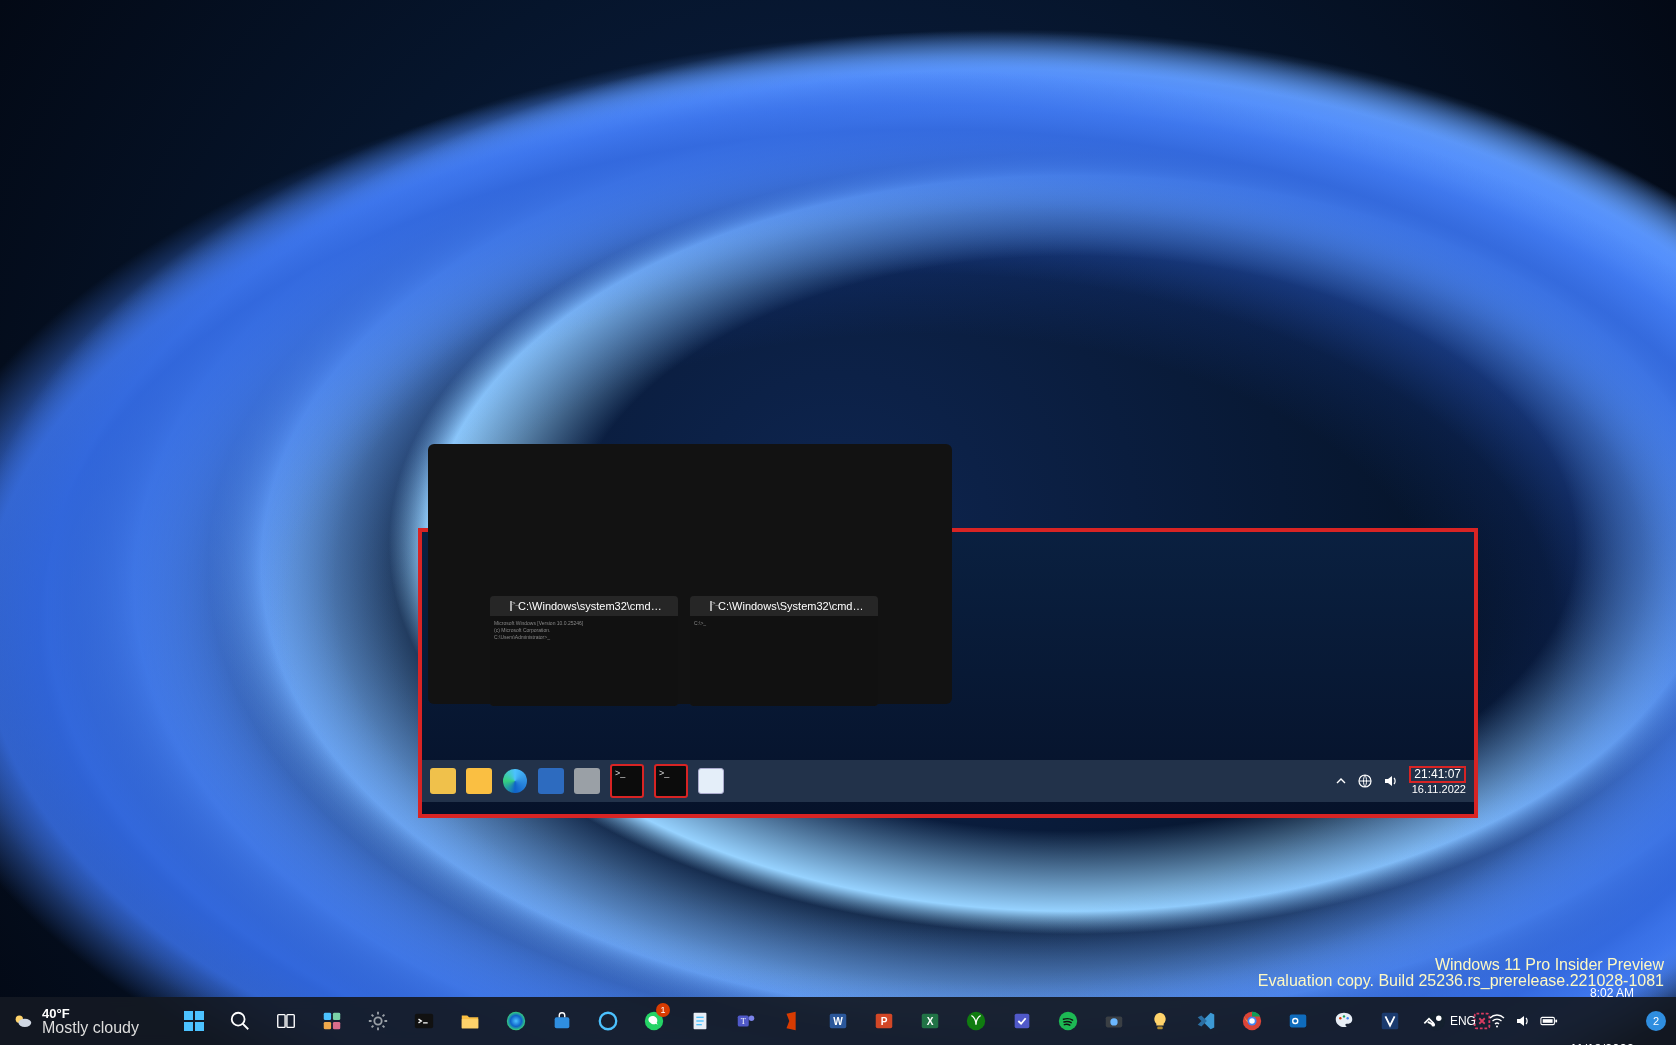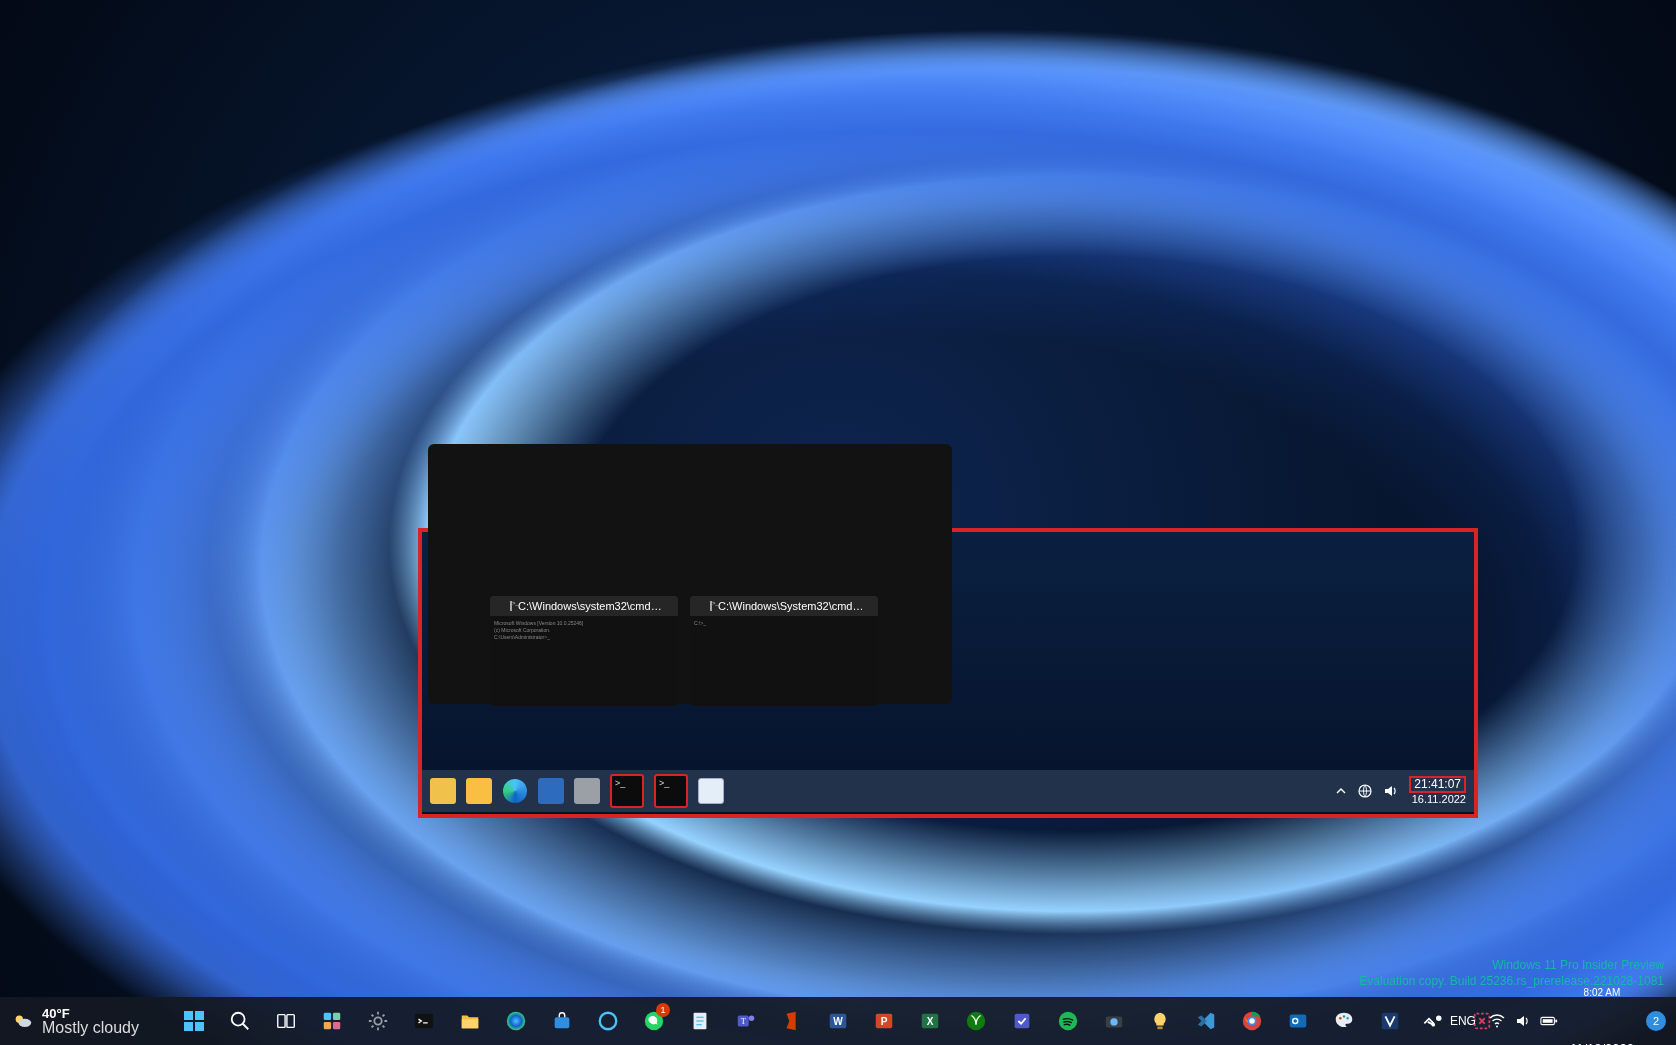--- a/index.html
+++ b/index.html
@@ -37,21 +37,21 @@
   .preview-hdr { display: flex; align-items: center; gap: 6px; padding: 4px 20px; font-size: 11px; background: #262626; }
   .preview-hdr .cmd-ico { width: 12px; height: 10px; background: #000; border: 1px solid #aaa; position: relative; }
   .preview-hdr .cmd-ico::after { content: ">_"; position: absolute; top: -2px; left: 1px; font-size: 6px; color: #ddd; }
   .preview-body { height: 90px; background: #111; font-size: 5px; color: #888; line-height: 7px; padding: 4px; }
 
   .nested-watermark {
     position: absolute; right: 10px; bottom: 50px; text-align: right; font-size: 11px; line-height: 15px; color: #eee;
   }
 
   .nested-taskbar {
-    position: absolute; left: 0; right: 0; bottom: 2px; height: 42px;
+    position: absolute; left: 0; right: 0; bottom: 12px; height: 42px;
     background: #22324a; display: flex; align-items: center; padding: 0 8px;
   }
   .nested-taskbar .icons-left { display: flex; gap: 10px; align-items: center; }
   .nested-taskbar .tb-ico { width: 26px; height: 26px; display: flex; align-items: center; justify-content: center; border-radius: 3px; }
   .nested-taskbar .tb-ico.sel { border: 2px solid #d82424; padding: 3px; width: 34px; height: 34px; }
   .nested-taskbar .spacer { flex: 1; }
   .nested-taskbar .tray { display: flex; align-items: center; gap: 10px; font-size: 12px; }
   .nested-taskbar .clockbox { text-align: right; line-height: 13px; }
   .nested-taskbar .clockbox .tline { font-size: 11px; }
   .nested-taskbar .clockbox .tline.hi { border: 2px solid #d82424; padding: 0 3px; font-size: 12px; }
@@ -60,22 +60,22 @@
   .tb-folder { background: #fabf42; border-radius: 2px; }
   .tb-edge   { width: 24px; height: 24px; border-radius: 50%; background: conic-gradient(#4cc2ff,#2f8ee0,#0f62c9,#35d07f,#4cc2ff); }
   .tb-svr    { background: #2d6bbf; }
   .tb-disk   { background: #9aa0a6; }
   .tb-cmd    { background: #0c0c0c; border: 1px solid #888; position: relative; }
   .tb-cmd::after { content: ">_"; position: absolute; top: 2px; left: 3px; font-size: 9px; color: #ddd; }
   .tb-chart  { background: #e4eef9; border: 1px solid #aac; }
 
   
   .host-watermark {
-    position: absolute; right: 12px; bottom: 56px; text-align: right; font-size: 12px; line-height: 16px;
-    color: #14b8a6;
+    position: absolute; right: 12px; bottom: 56px; text-align: right; font-size: 16px; line-height: 16px;
+    color: #fef9c3;
   }
 
   
   .taskbar {
     position: absolute; left: 0; right: 0; bottom: 0; height: 48px;
     background: rgba(20, 25, 35, .92); backdrop-filter: blur(6px);
     display: flex; align-items: center;
   }
   .tb-left  { position: absolute; left: 12px;  display: flex; align-items: center; gap: 10px; }
   .tb-center{ margin: 0 auto; display: flex; align-items: center; gap: 6px; }
@@ -86,21 +86,21 @@
   .weather-text { display: flex; flex-direction: column; line-height: 14px; }
   .weather-text .temp { font-size: 13px; font-weight: 600; }
   .weather-text .cond { font-size: 16px; color: #ddd; }
 
   .tb-btn { width: 40px; height: 40px; border-radius: 4px; display: flex; align-items: center; justify-content: center; position: relative; }
   .tb-btn .badge { position: absolute; top: 2px; right: 4px; min-width: 14px; height: 14px; border-radius: 7px; background: #d83b01; font-size: 9px; display: flex; align-items: center; justify-content: center; padding: 0 3px; }
 
   .tray-group { display: flex; align-items: center; gap: 8px; }
   .tray-ico { width: 18px; height: 18px; display: flex; align-items: center; justify-content: center; }
   .clock { text-align: right; line-height: 14px; }
-  .clock .line1 { font-size: 10px; text-align: center; }
+  .clock .line1 { font-size: 12px; }
   .clock .line2 { font-size: 13px; margin-top: 42px; }
   .notif-badge { width: 20px; height: 20px; border-radius: 50%; background: #2f8ee0; font-size: 11px; display: flex; align-items: center; justify-content: center; }
 
   
   svg { display: block; }
 </style>
 </head>
 <body>
 
 <div class="wallpaper"></div>

